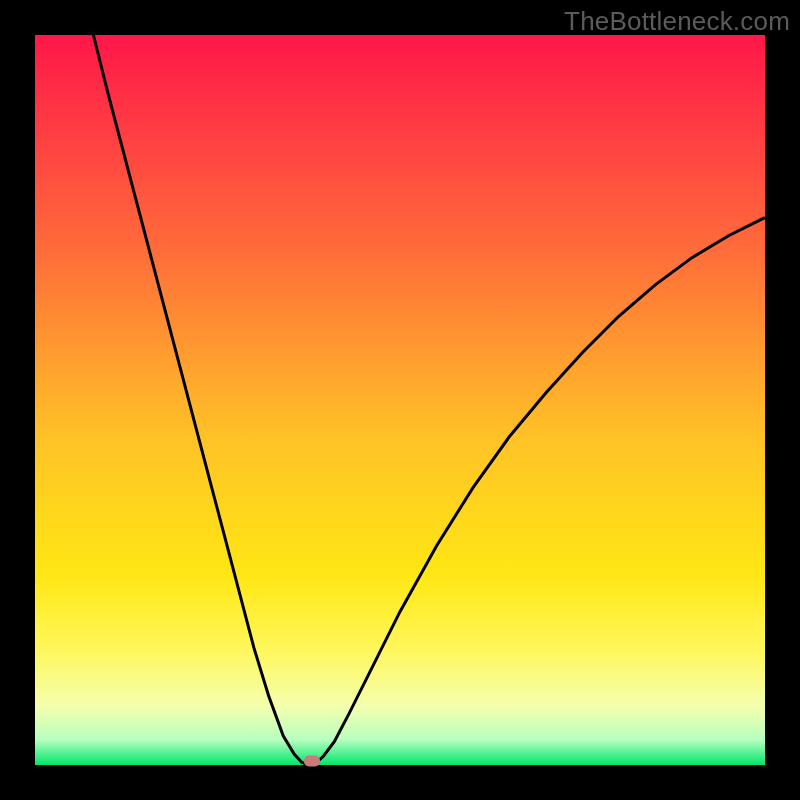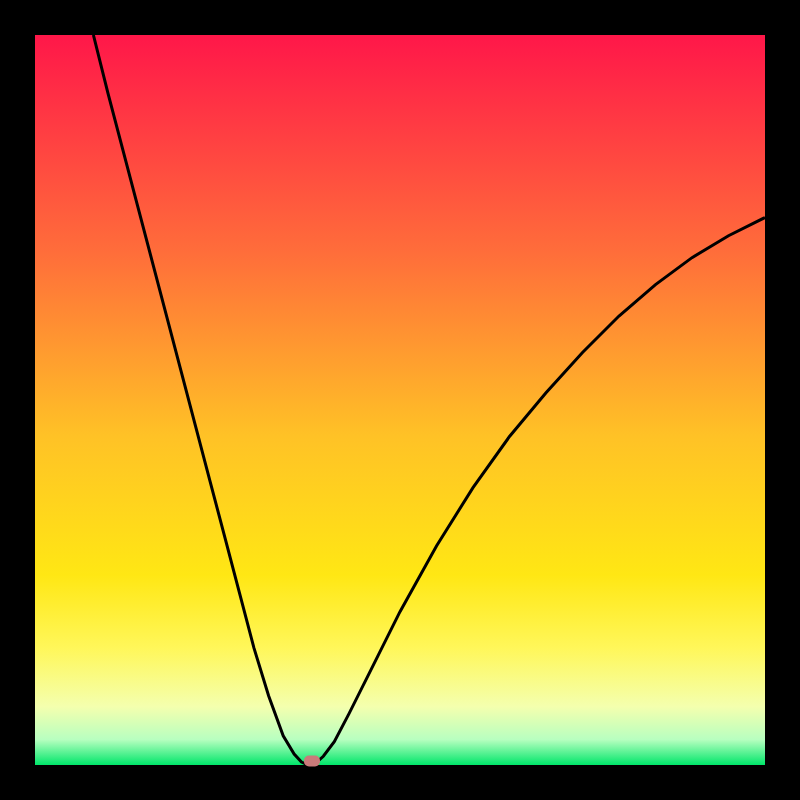--- a/index.html
+++ b/index.html
@@ -39,20 +39,21 @@
     height: 11px;
     background: #c97a7a;
     border-radius: 5px;
     transform: translate(-50%, -50%);
   }
 </style>
 </head>
 <body>
 
 <div class="frame">
+  <div class="watermark">TheBottleneck.com</div>
   <svg class="plot" viewBox="0 0 730 730" preserveAspectRatio="none">
     <defs>
       <linearGradient id="bg-grad" x1="0" y1="0" x2="0" y2="1">
           <stop offset="0%" stop-color="#ff1749"></stop>
           <stop offset="30%" stop-color="#ff6e3a"></stop>
           <stop offset="55.00000000000001%" stop-color="#ffc226"></stop>
           <stop offset="74%" stop-color="#ffe714"></stop>
           <stop offset="84%" stop-color="#fff75a"></stop>
           <stop offset="92%" stop-color="#f4ffae"></stop>
           <stop offset="96.5%" stop-color="#b8ffc0"></stop>

